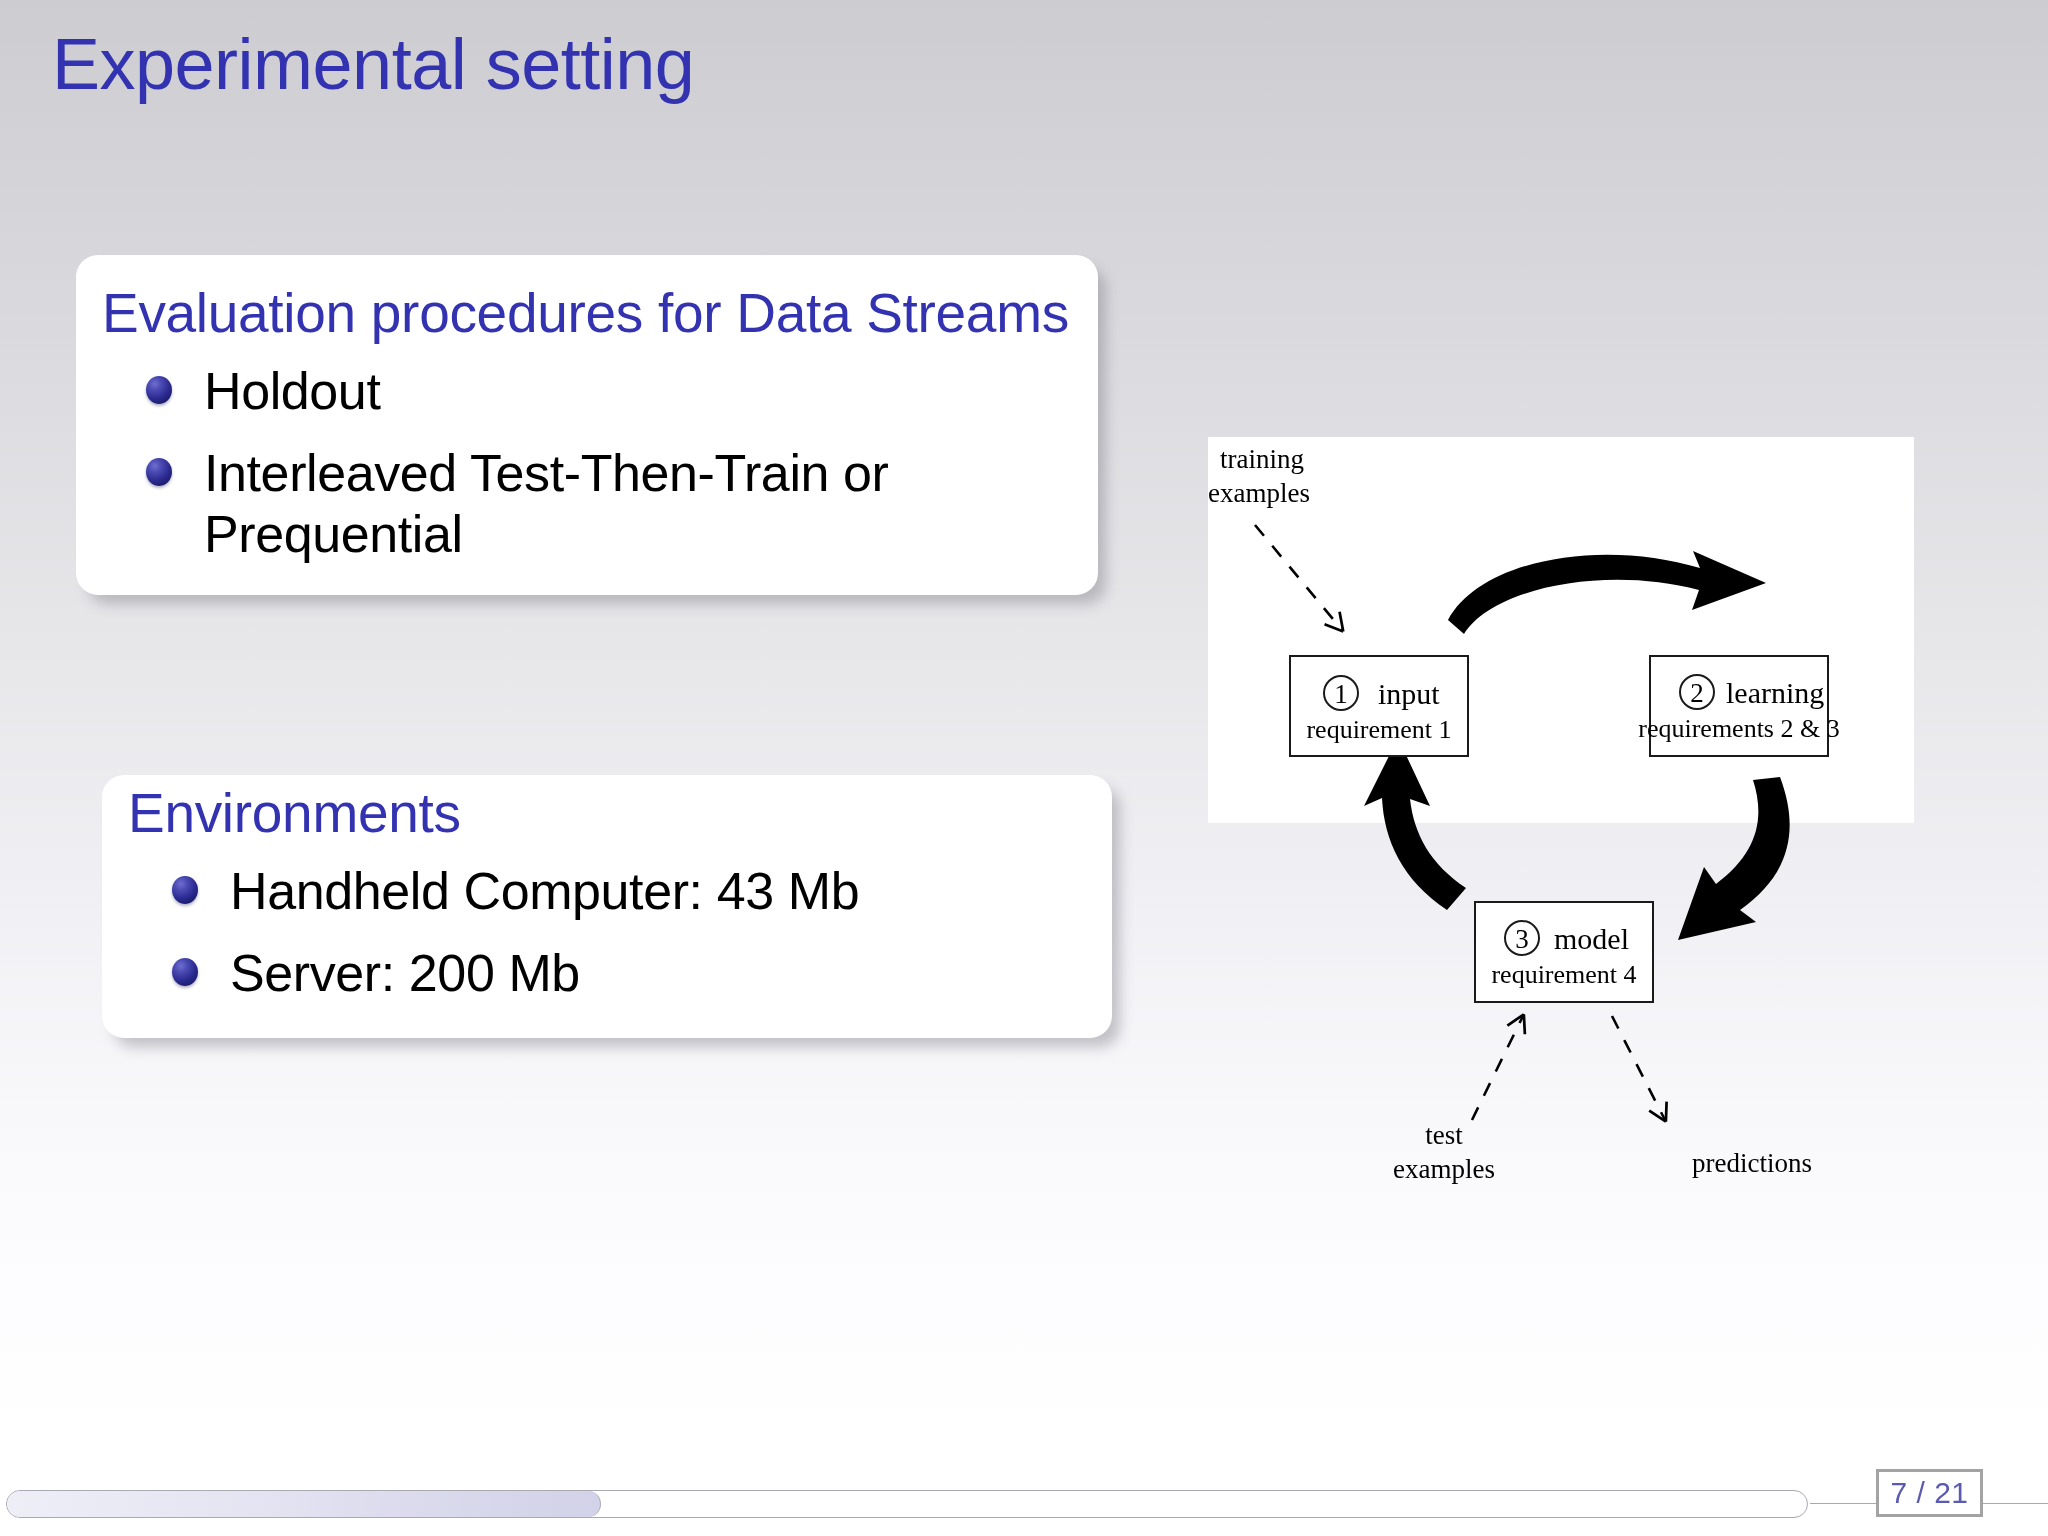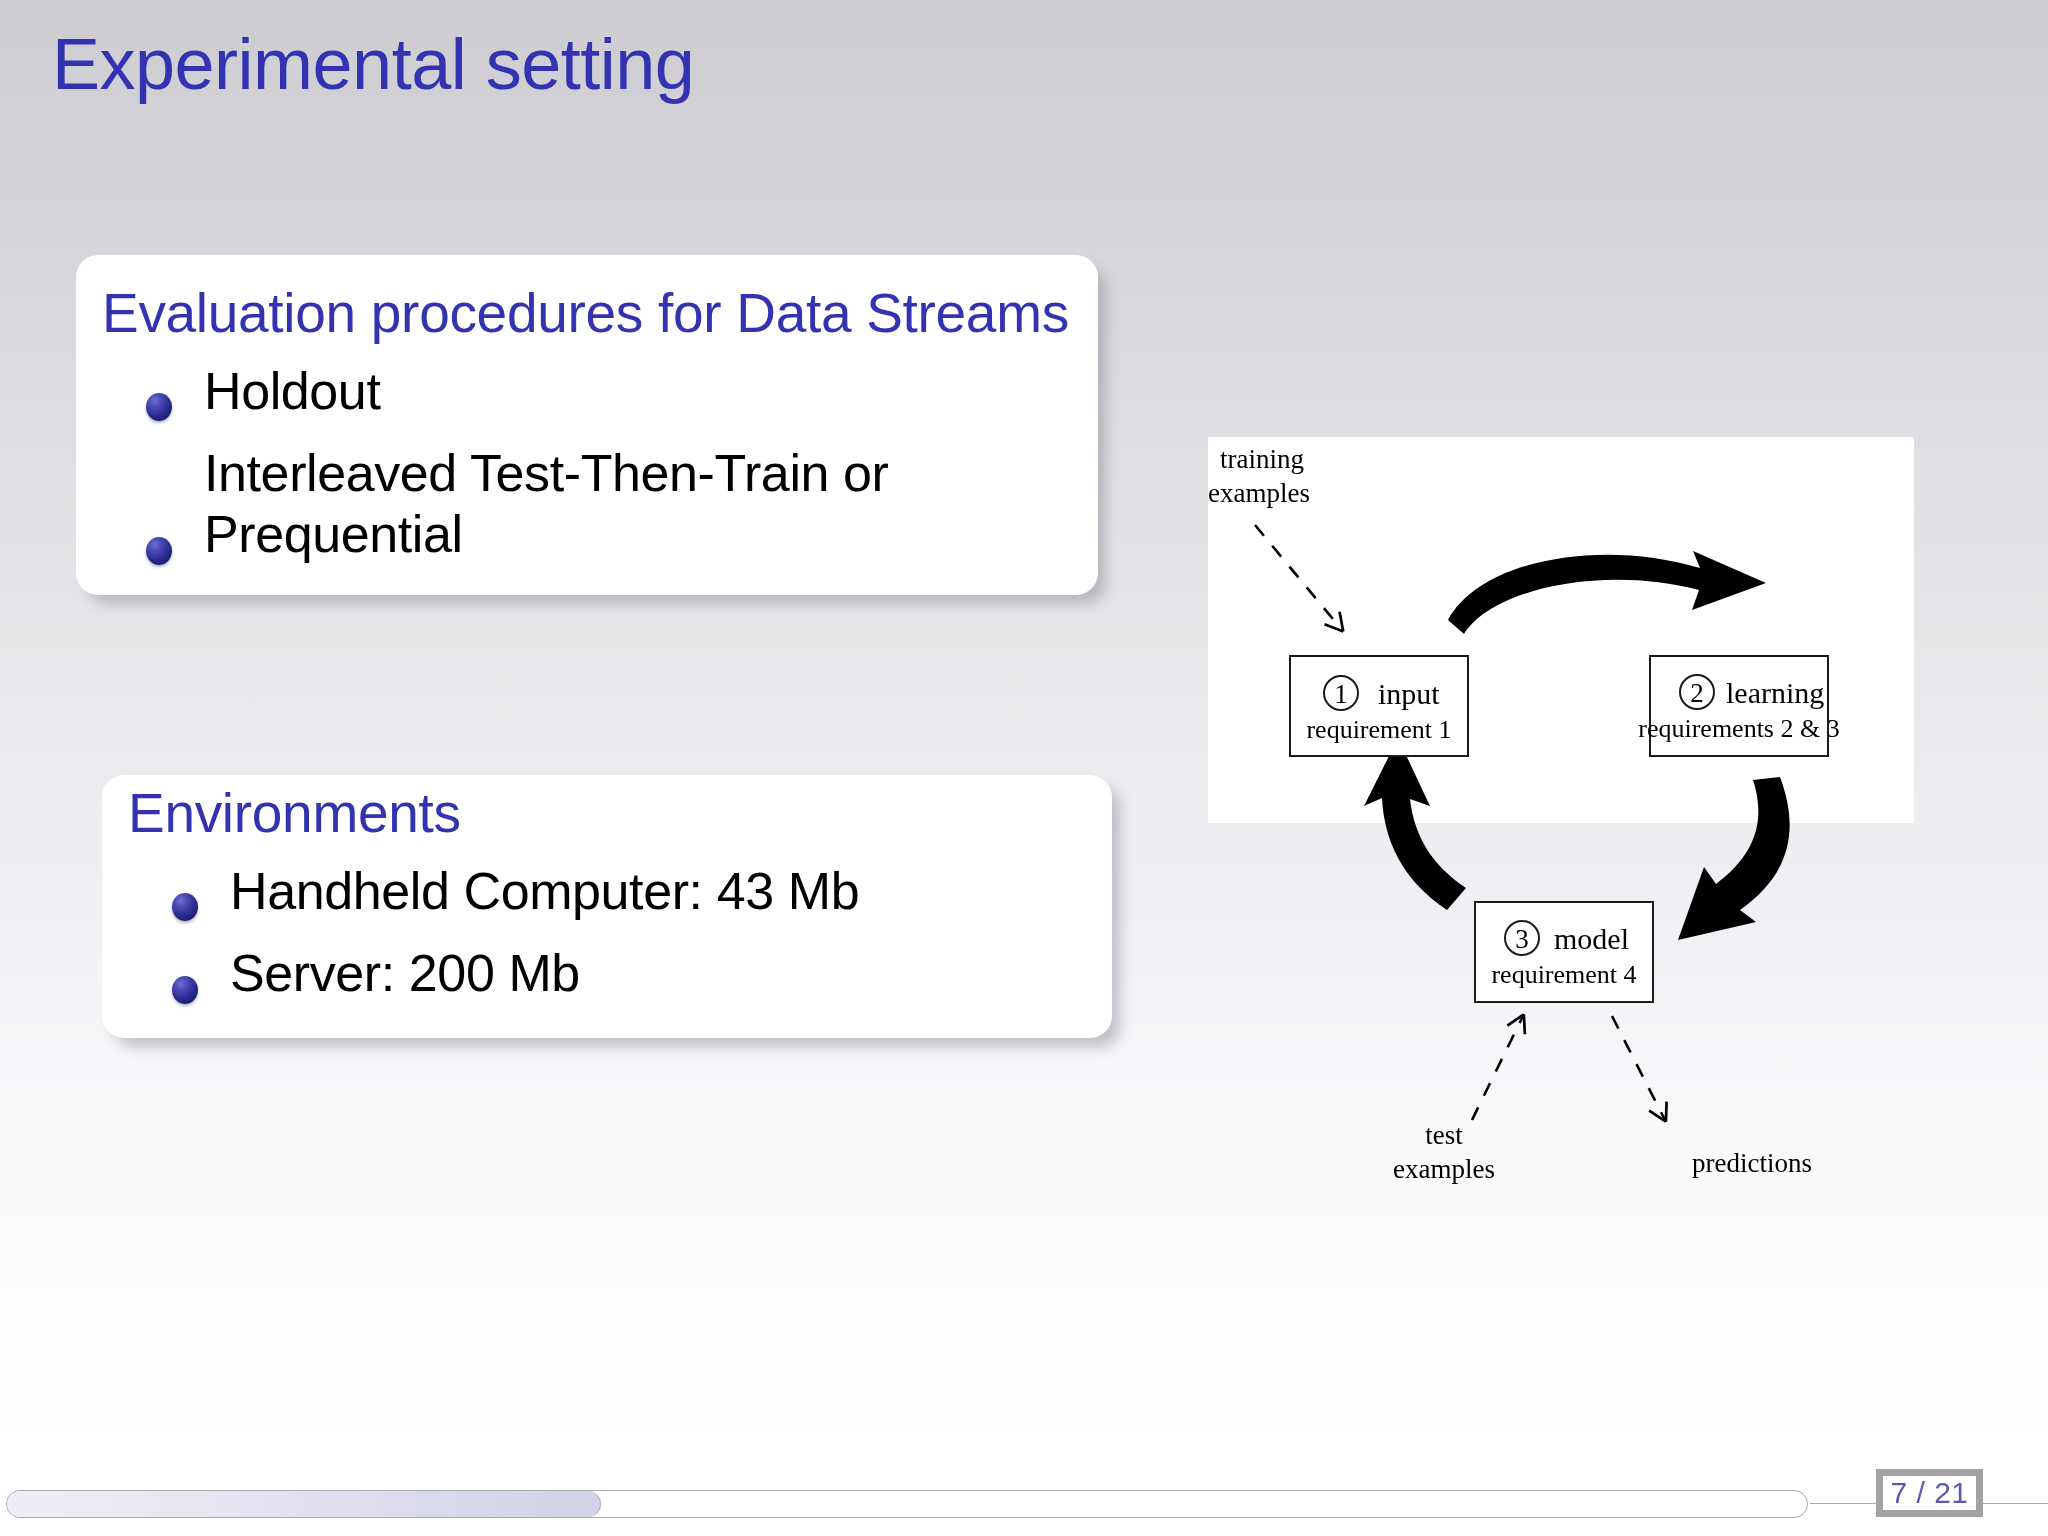--- a/index.html
+++ b/index.html
@@ -66,21 +66,21 @@
     letter-spacing: -0.3px;
   }
 
   .bullet-list {
     list-style: none;
     margin-top: 16px;
   }
 
   .bullet-item {
     display: flex;
-    align-items: flex-end;
+    align-items: flex-start;
     margin-bottom: 22px;
     font-size: 52px;
     line-height: 1.17;
     color: #000000;
     letter-spacing: -0.4px;
   }
   .bullet-item:last-child { margin-bottom: 0; }
 
   .bullet-dot {
     flex: 0 0 auto;
@@ -155,21 +155,21 @@
     height: 1px;
     background: #a9a9b4;
   }
 
   #page-number-box {
     position: absolute;
     left: 1876px;
     top: 1469px;
     width: 107px;
     height: 48px;
-    border: 7px solid #a3a3a3;
+    border: 3px solid #a3a3a3;
     background: #ffffff;
     display: flex;
     align-items: center;
     justify-content: center;
     color: #5a5ab0;
     font-size: 30px;
     letter-spacing: 0.5px;
   }
 </style>
 </head>

